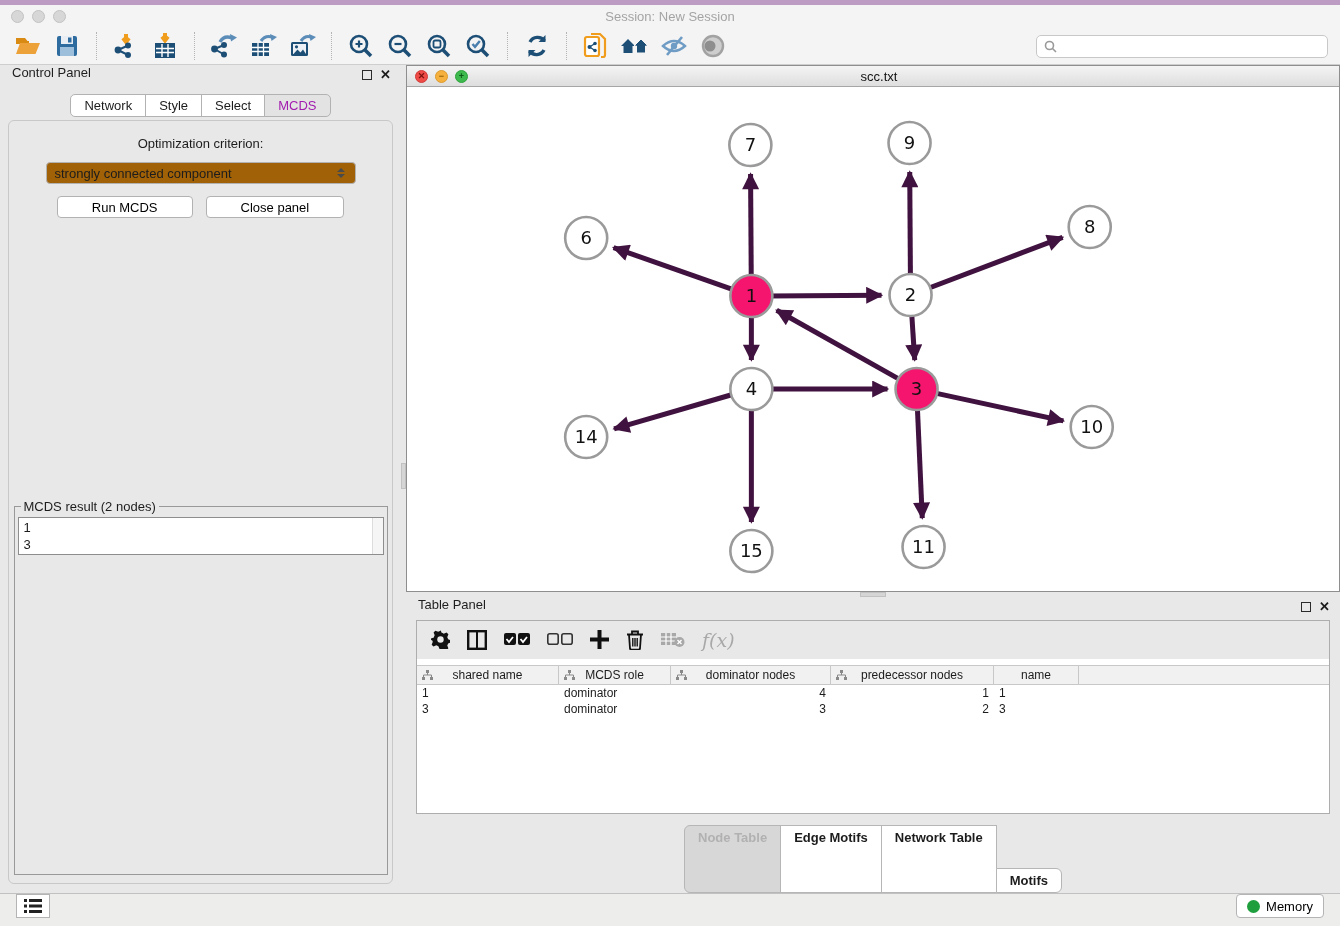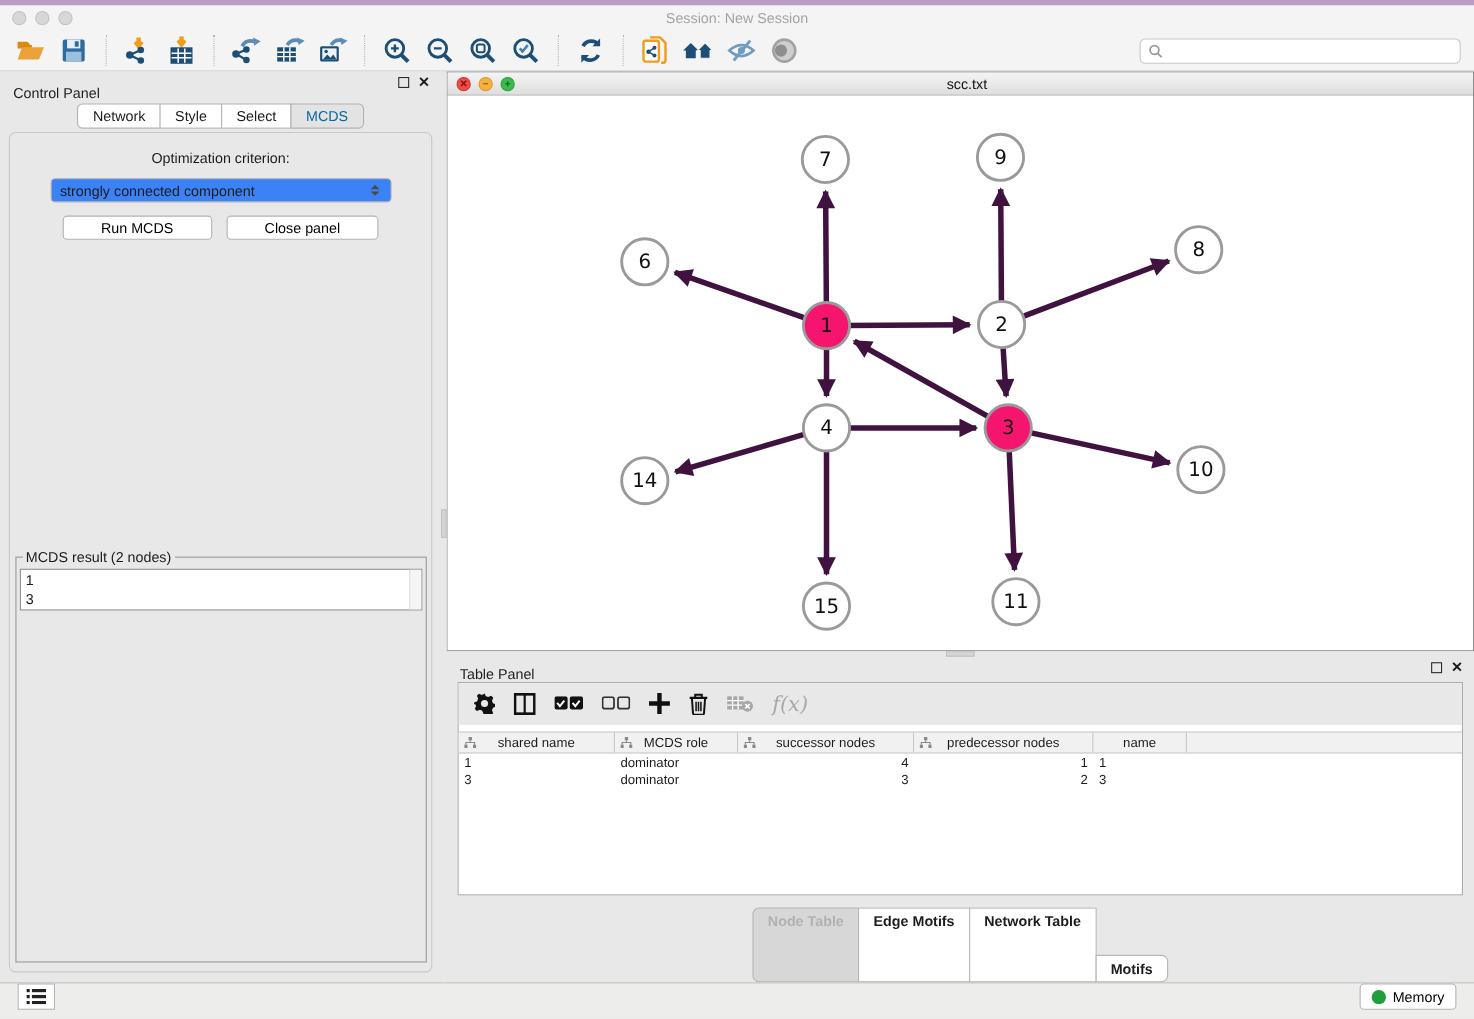--- a/index.html
+++ b/index.html
@@ -19,35 +19,35 @@
   .tb-sep { width:1px; height:28px; border-left:1px dotted #b5b4b5; margin:0 6px; }
   .tb-spacer { flex:1; }
   .search-field { width:292px; height:23px; background:#fff; border:1px solid #c9c8c9; border-radius:5px; display:flex; align-items:center; padding:0 7px; gap:5px; }
   .search-field input { border:none; outline:none; flex:1; font-size:12px; font-family:"Liberation Sans",sans-serif; background:transparent; }
 
   
   .main { flex:1; display:flex; min-height:0; }
 
   
   .control-panel { width:401px; display:flex; flex-direction:column; background:#e9e8e9; }
-  .panel-header { height:27px; display:flex; align-items:flex-end; padding:0 12px; position:relative; }
+  .panel-header { height:27px; display:flex; align-items:flex-start; padding:0 12px; position:relative; }
   .panel-header .ph-title { font-size:13px; color:#1e1e1e; }
   .ph-icons { position:absolute; right:10px; top:5px; display:flex; gap:8px; align-items:center; }
   .float-box { width:10px; height:10px; border:1.6px solid #2b2b2b; display:inline-block; }
   .close-x { font-size:13px; font-weight:bold; color:#1b1b1b; line-height:10px; }
 
   .cp-tabs { display:flex; justify-content:center; margin:2px 0 3px 0; }
   .cp-tab { border:1px solid #b3b2b3; background:#fff; padding:3px 13px; font-size:13px; margin-left:-1px; }
   .cp-tab:first-child { border-radius:5px 0 0 5px; margin-left:0; }
   .cp-tab:last-child { border-radius:0 5px 5px 0; }
-  .cp-tab.sel { background:#e4e3e4; color:#0369a1; }
+  .cp-tab.sel { background:#e4e3e4; color:#a21caf; }
 
   .cp-body { flex:1; margin:0 8px 9px 8px; border:1px solid #c9c8c9; border-radius:6px; display:flex; flex-direction:column; align-items:center; padding-top:15px; min-height:0; }
   .opt-label { font-size:13px; margin-bottom:11px; }
-  .dropdown { width:310px; height:22px; background:#3b82f6; border:1px solid #b3b2b3; border-radius:4px; display:flex; align-items:center; padding:0 8px; position:relative; }
+  .dropdown { width:310px; height:22px; background:#a16207; border:1px solid #b3b2b3; border-radius:4px; display:flex; align-items:center; padding:0 8px; position:relative; }
   .dd-text { flex:1; font-size:13px; }
   .dd-arrows { display:flex; flex-direction:column; gap:2px; margin-right:2px; }
   .dd-arrows i { width:0; height:0; border-left:4px solid transparent; border-right:4px solid transparent; display:block; }
   .dd-up { border-bottom:4px solid #4a4a4a; }
   .dd-down { border-top:4px solid #4a4a4a; }
   .btn-row { display:flex; gap:13px; margin-top:12px; }
   .push-btn { background:#fff; border:1px solid #b3b2b3; border-radius:4px; height:22px; padding:0 34px; font-size:13px; display:flex; align-items:center; }
   .cp-spacer { flex:1; }
   .result-fieldset { width:374px; height:376px; border:1px solid #9a999a; margin-bottom:8px; padding:3px; }
   .result-fieldset legend { font-size:13px; margin-left:3px; padding:0 3px; }
@@ -491,21 +491,21 @@
                 </div>
                 <div class="th-cell" style="width: 160px;">
                   <svg width="11" height="11" viewBox="0 0 11 11" class="tree-ic">
                     <g fill="#8a898a">
                       <rect x="4" y="0" width="3" height="3"></rect>
                       <rect x="0" y="7" width="3" height="3"></rect>
                       <rect x="8" y="7" width="3" height="3"></rect>
                     </g>
                     <path d="M5.5 3 v2 M1.5 7 v-2 h8 v2" stroke="#8a898a" fill="none" stroke-width="1"></path>
                   </svg>
-                  <span>successor nodes</span>
+                  <span>dominator nodes</span>
                 </div>
                 <div class="th-cell" style="width: 163px;">
                   <svg width="11" height="11" viewBox="0 0 11 11" class="tree-ic">
                     <g fill="#8a898a">
                       <rect x="4" y="0" width="3" height="3"></rect>
                       <rect x="0" y="7" width="3" height="3"></rect>
                       <rect x="8" y="7" width="3" height="3"></rect>
                     </g>
                     <path d="M5.5 3 v2 M1.5 7 v-2 h8 v2" stroke="#8a898a" fill="none" stroke-width="1"></path>
                   </svg>

